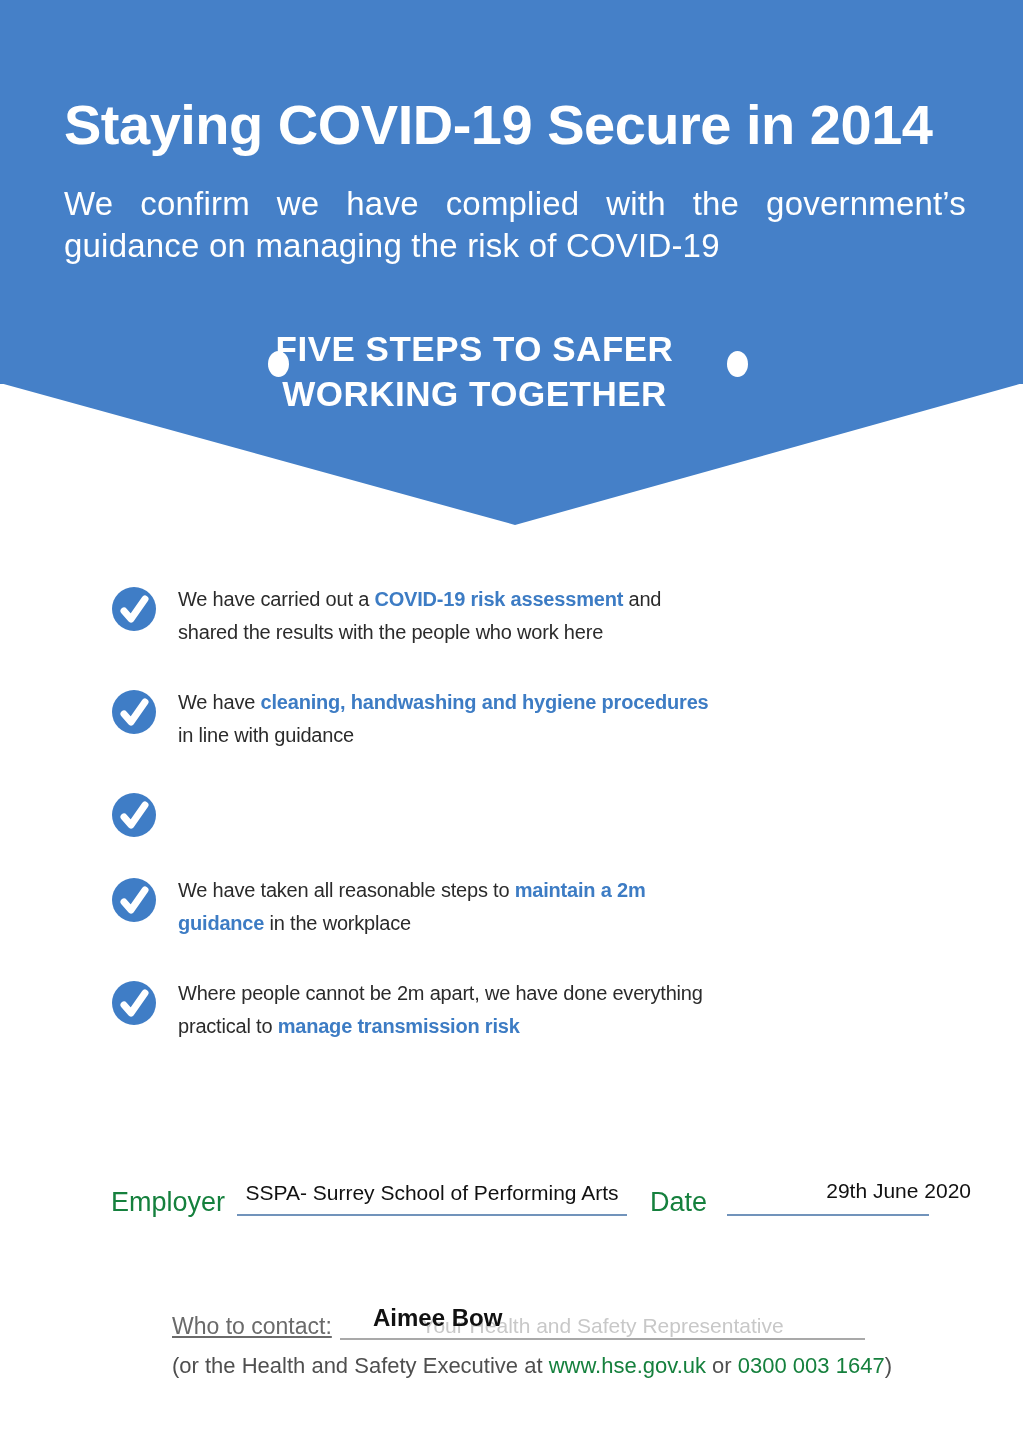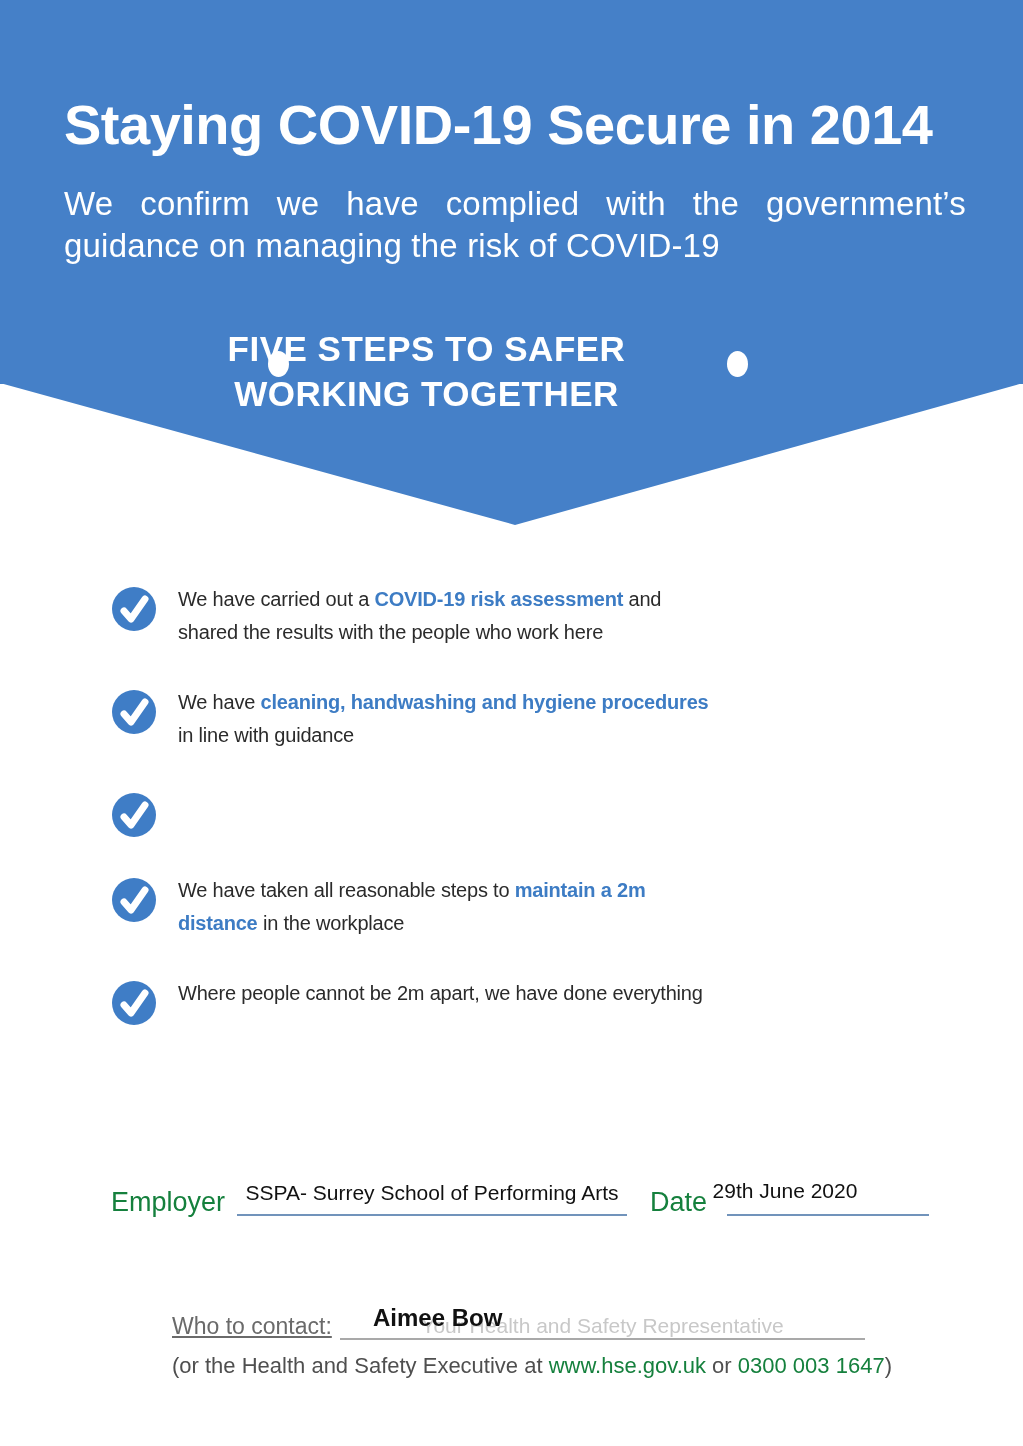--- a/index.html
+++ b/index.html
@@ -23,21 +23,21 @@
     white-space:nowrap;line-height:1.1;
   }
   .subtitle{
     position:absolute;left:64px;top:183px;width:902px;
     color:#ffffff;font-size:33px;font-weight:400;line-height:42px;letter-spacing:0.2px;
   }
   .subtitle .justified{text-align:justify;text-align-last:justify;}
   .banner{
     position:absolute;left:0;top:326px;width:853px;
     text-align:center;color:#ffffff;font-size:35px;font-weight:bold;
-    line-height:45px;letter-spacing:0.5px;
+    line-height:45px;letter-spacing:0.5px;padding-left:48px;
   }
   .banner-dot{
     position:absolute;top:351px;width:21px;height:26px;border-radius:50%;
     background:#ffffff;
   }
   .banner-dot.left{left:268px;}
   .banner-dot.right{left:727px;}
   
   .checklist{
     position:absolute;left:112px;top:583px;width:830px;
@@ -56,21 +56,21 @@
   .date-label{left:650px;top:1186px;}
   .sig-line{
     position:absolute;height:0;border-bottom:2px solid #7193bb;
   }
   .employer-line{left:237px;top:1214px;width:390px;}
   .date-line{left:727px;top:1214px;width:202px;}
   .sig-value{
     position:absolute;color:#111111;font-size:21px;line-height:26px;text-align:center;
   }
   .employer-value{left:237px;top:1180px;width:390px;}
-  .date-value{left:684px;top:1178px;width:202px;}
+  .date-value{left:769px;top:1178px;width:202px;text-align:right;}
   
   .contact-label{
     position:absolute;left:172px;top:1312px;color:#6a6a6a;font-size:23px;line-height:28px;text-decoration:underline;
   }
   .contact-line{
     position:absolute;left:340px;top:1338px;width:525px;height:0;
     border-bottom:2px solid #a9a9a9;
   }
   .contact-placeholder{
     position:absolute;left:340px;top:1313px;width:525px;text-align:center;
@@ -137,30 +137,31 @@
           <path d="M12 24 L19 32 L33 12" fill="none" stroke="#ffffff" stroke-width="7" stroke-linecap="round" stroke-linejoin="round"></path>
         </svg>
       </div>
       <div class="check-item">
         <svg class="check-icon" viewBox="0 0 44 44">
           <circle cx="22" cy="22" r="22" fill="#3f7dc6"></circle>
           <path d="M12 24 L19 32 L33 12" fill="none" stroke="#ffffff" stroke-width="7" stroke-linecap="round" stroke-linejoin="round"></path>
         </svg>
         <div class="check-text">
           <div><span>We have taken all reasonable steps to </span><span class="accent">maintain a 2m</span></div>
-          <div><span class="accent">distance</span><span> in the workplace</span></div>
+          <div><span class="accent">guidance</span><span> in the workplace</span></div>
         </div>
       </div>
       <div class="check-item">
         <svg class="check-icon" viewBox="0 0 44 44">
           <circle cx="22" cy="22" r="22" fill="#3f7dc6"></circle>
           <path d="M12 24 L19 32 L33 12" fill="none" stroke="#ffffff" stroke-width="7" stroke-linecap="round" stroke-linejoin="round"></path>
         </svg>
         <div class="check-text">
           <div><span>Where people cannot be 2m apart, we have done everything</span></div>
+          <div><span>practical to </span><span class="accent">manage transmission risk</span></div>
         </div>
       </div>
     </div>
 
   <div class="sig-label employer-label">Employer</div>
   <div class="sig-value employer-value">SSPA- Surrey School of Performing Arts</div>
   <div class="sig-line employer-line"></div>
 
   <div class="sig-label date-label">Date</div>
   <div class="sig-value date-value">29th June 2020</div>

